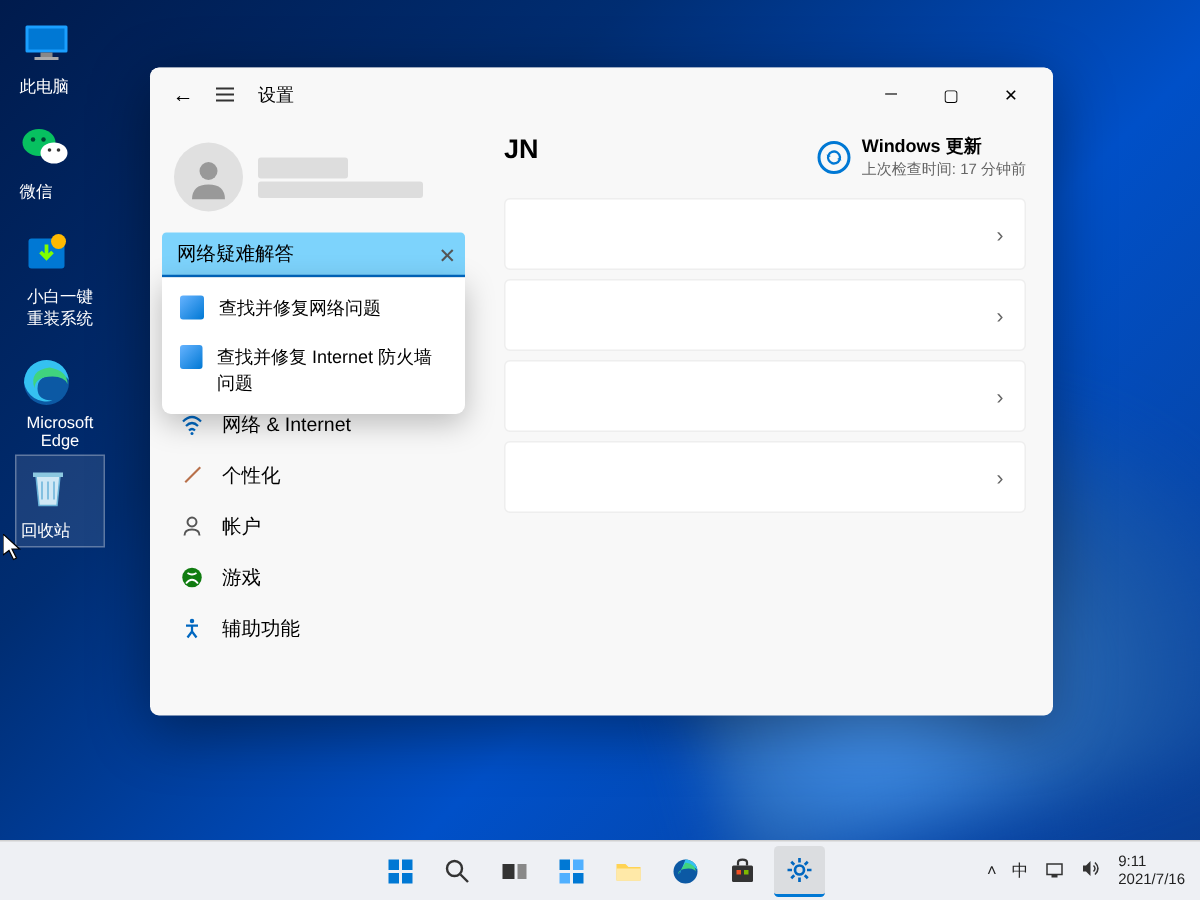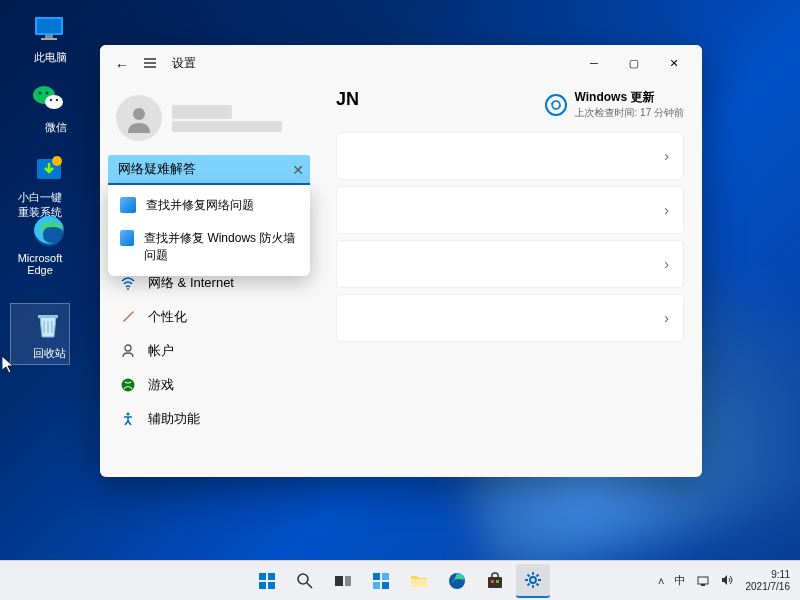--- a/index.html
+++ b/index.html
@@ -1,24 +1,24 @@
 <!DOCTYPE html>
 <html><head>
 <meta charset="utf-8">
 <style>
 *{margin:0;padding:0;box-sizing:border-box;font-family:"Segoe UI","Microsoft YaHei",sans-serif}
 body{width:800px;height:600px;overflow:hidden;position:relative;background:linear-gradient(135deg,#001b4d 0%,#002d72 30%,#0050c8 60%,#0a3d91 100%)}
 .wallpaper-bloom{position:absolute;right:-50px;bottom:60px;width:400px;height:300px;background:radial-gradient(ellipse at 30% 70%,#4a9eff 0%,#1e5ba8 40%,transparent 70%);filter:blur(20px);transform:rotate(-15deg)}
 .desktop{position:absolute;top:0;left:0;width:100%;height:560px}
-.desktop-icon{position:absolute;width:60px;display:flex;flex-direction:column;align-items:flex-end;gap:3px;color:#fff;font-size:11px;text-align:center;cursor:pointer;padding:3px}
+.desktop-icon{position:absolute;width:60px;display:flex;flex-direction:column;align-items:flex-start;gap:3px;color:#fff;font-size:11px;text-align:center;cursor:pointer;padding:3px}
 .desktop-icon .ico{width:36px;height:36px;display:flex;align-items:center;justify-content:center}
 .di-pc{top:8px;left:10px}
 .di-wechat{top:78px;left:10px}
 .di-install{top:148px;left:10px}
-.di-edge{top:210px;left:10px}
+.di-edge{top:234px;left:10px}
 .di-recycle{top:303px;left:10px}
 .di-recycle{background:rgba(255,255,255,0.1);border:1px solid rgba(255,255,255,0.3)}
 .settings-window{position:absolute;top:45px;left:100px;width:602px;height:432px;background:#f8f8f8;border-radius:6px;box-shadow:0 10px 40px rgba(0,0,0,0.4);display:flex;flex-direction:column;overflow:hidden}
 .titlebar{height:36px;display:flex;align-items:center;padding:0 8px;background:#f8f8f8}
 .tb-back{width:28px;height:28px;display:flex;align-items:center;justify-content:center;cursor:pointer;font-size:14px}
 .tb-menu{width:28px;height:28px;display:flex;align-items:center;justify-content:center;cursor:pointer}
 .tb-title{font-size:12px;margin-left:8px}
 .tb-controls{margin-left:auto;display:flex}
 .tb-btn{width:40px;height:28px;display:flex;align-items:center;justify-content:center;cursor:pointer;font-size:11px}
 .win-body{flex:1;display:flex;overflow:hidden}
@@ -44,21 +44,21 @@
 .update-text{display:flex;flex-direction:column}
 .update-title{font-size:12px;font-weight:600}
 .update-sub{font-size:10px;color:#666}
 .card{background:#fff;border-radius:4px;height:48px;margin-bottom:6px;display:flex;align-items:center;justify-content:flex-end;padding:0 14px;cursor:pointer;border:1px solid #eee}
 .card .chev{color:#666;font-size:14px}
 .taskbar{position:absolute;bottom:0;left:0;width:100%;height:40px;background:#eef0f4;display:flex;align-items:center;border-top:1px solid #d0d0d0}
 .tb-center{position:absolute;left:50%;transform:translateX(-50%);display:flex;gap:4px}
 .tb-icon{width:34px;height:34px;display:flex;align-items:center;justify-content:center;cursor:pointer;border-radius:3px}
 .tb-icon.active{background:rgba(0,0,0,0.08);border-bottom:2px solid #0078d4}
 .tb-right{position:absolute;right:6px;display:flex;align-items:center;gap:6px;font-size:11px;color:#222}
-.tb-time{text-align:right;line-height:1.2;font-size:10px;padding:0 4px}
+.tb-time{line-height:1.2;font-size:10px;padding:0 4px}
 .tray-ico{cursor:pointer;padding:2px}
 .cursor{position:absolute;left:2px;top:356px;width:14px;height:18px;z-index:20}
 </style>
 </head>
 <body>
 
 <div class="wallpaper-bloom"></div>
 
 <div class="desktop">
   <div class="desktop-icon di-pc">
@@ -153,21 +153,21 @@
       <div class="search-wrap">
         <input class="search-box" value="网络疑难解答" style="">
         <span class="search-clear">✕</span>
         <div class="suggestions">
           <div class="sugg-item">
               <div class="sugg-ico"></div>
               <span>查找并修复网络问题</span>
             </div>
           <div class="sugg-item">
               <div class="sugg-ico"></div>
-              <span>查找并修复 Windows 防火墙问题</span>
+              <span>查找并修复 Internet 防火墙问题</span>
             </div>
         </div>
       </div>
       <div style="height:70px"></div>
       <div class="nav-item">
           <span class="nav-ico">
             <svg width="16" height="16" viewBox="0 0 16 16">
               <path d="M2 6 Q8 0 14 6 M4 9 Q8 5 12 9 M6 12 Q8 10 10 12" stroke="#0067c0" stroke-width="1.5" fill="none"></path>
               <circle cx="8" cy="14" r="1" fill="#0067c0"></circle>
             </svg>

